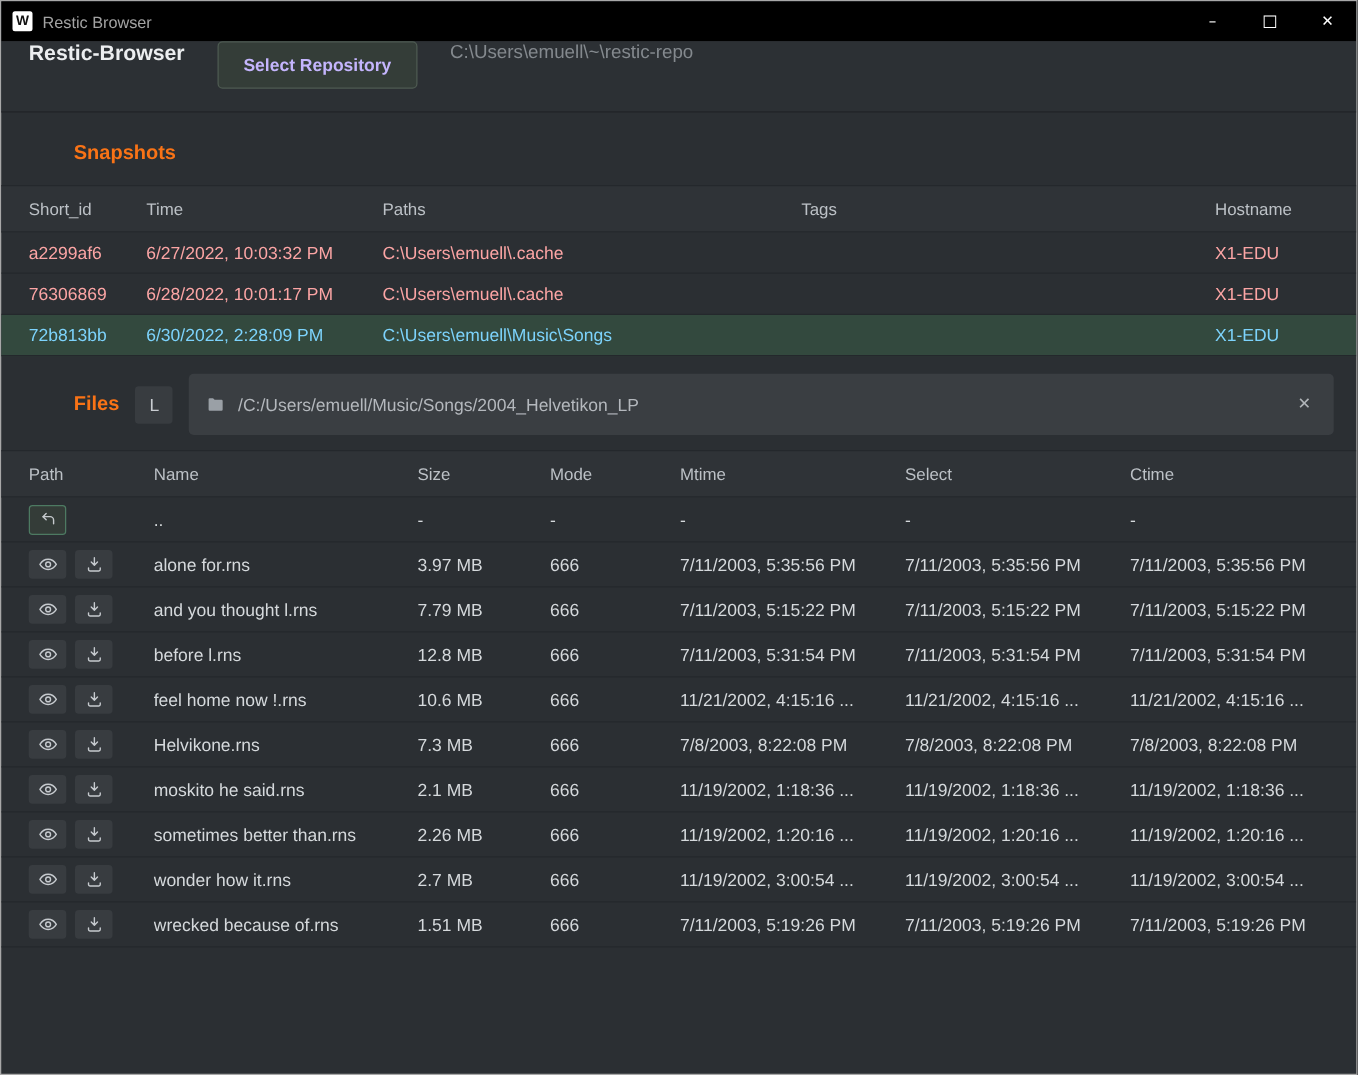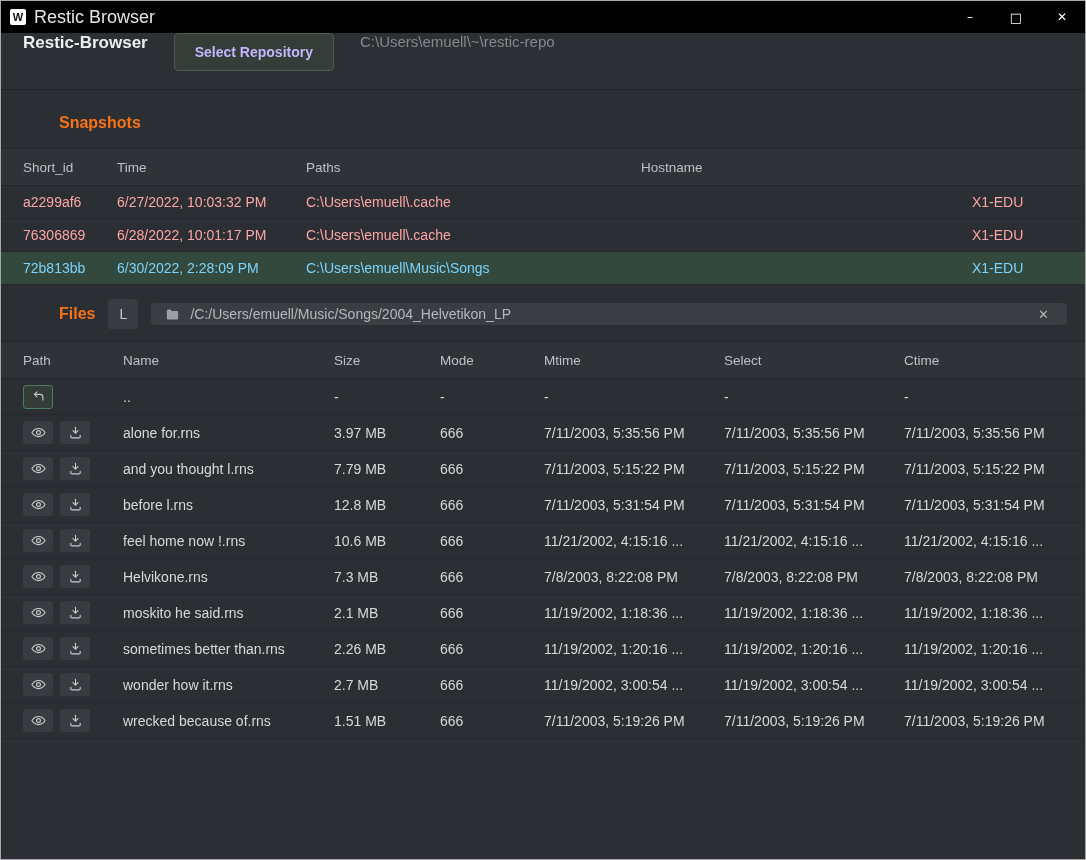--- a/index.html
+++ b/index.html
@@ -19,21 +19,21 @@
   .titlebar {
     height: 32px; background: #000;
     display: flex; align-items: center;
   }
   .titlebar-left { display: flex; align-items: center; gap: 8px; padding-left: 9px; flex: 1; }
   .appicon {
     width: 16px; height: 16px; background: #fff; color: #111;
     font-weight: 700; font-size: 11px; border-radius: 2px;
     display: flex; align-items: center; justify-content: center;
   }
-  .win-title { color: #e5e5e5; font-size: 18px; }
+  .win-title { color: #a3a3a3; font-size: 13px; }
   .win-controls { display: flex; height: 100%; }
   .wbtn {
     width: 46px; height: 100%; border: none; background: transparent;
     color: #fff; font-size: 12px; display: flex; align-items: center; justify-content: center;
     font-family: "DejaVu Sans", sans-serif;
   }
   .wbtn.max { font-size: 13px; }
   .wbtn.close { font-size: 12px; }
 
   
@@ -71,21 +71,21 @@
   .srow.selected { background: #33493e; color: #7dd3fc; }
 
   
   .files-bar { display: flex; align-items: center; gap: 13px; padding: 14px 18px 12px 22px; }
   .lbtn {
     width: 30px; height: 30px; background: #383c40; border: none; border-radius: 3px;
     color: #c9cdd1; font-size: 14px; font-family: "Liberation Sans", sans-serif;
     display: flex; align-items: center; justify-content: center;
   }
   .path-bar {
-    flex: 1; height: 22px; background: #3a3e42; border-radius: 4px;
+    flex: 1; height: 49px; background: #3a3e42; border-radius: 4px;
     display: flex; align-items: center; gap: 10px; padding: 0 14px;
     color: #b4b8bd; font-size: 14px;
   }
   .path-bar .clear-btn {
     margin-left: auto; background: none; border: none; color: #b0b4b8;
     font-size: 13px; font-family: "DejaVu Sans", sans-serif; padding: 2px 4px;
   }
 
   
   .fhead, .frow {
@@ -156,20 +156,21 @@
   </div>
 
   <div class="snapshots-head">
     <div class="section-title">Snapshots</div>
   </div>
 
   <div class="shead">
     <div class="cell">Short_id</div>
     <div class="cell">Time</div>
     <div class="cell">Paths</div>
+    <div class="cell">Tags</div>
     <div class="cell">Hostname</div>
   </div>
 
   <div class="srow">
     <div class="cell">a2299af6</div>
     <div class="cell">6/27/2022, 10:03:32 PM</div>
     <div class="cell">C:\Users\emuell\.cache</div>
     <div class="cell"></div>
     <div class="cell">X1-EDU</div>
   </div>

